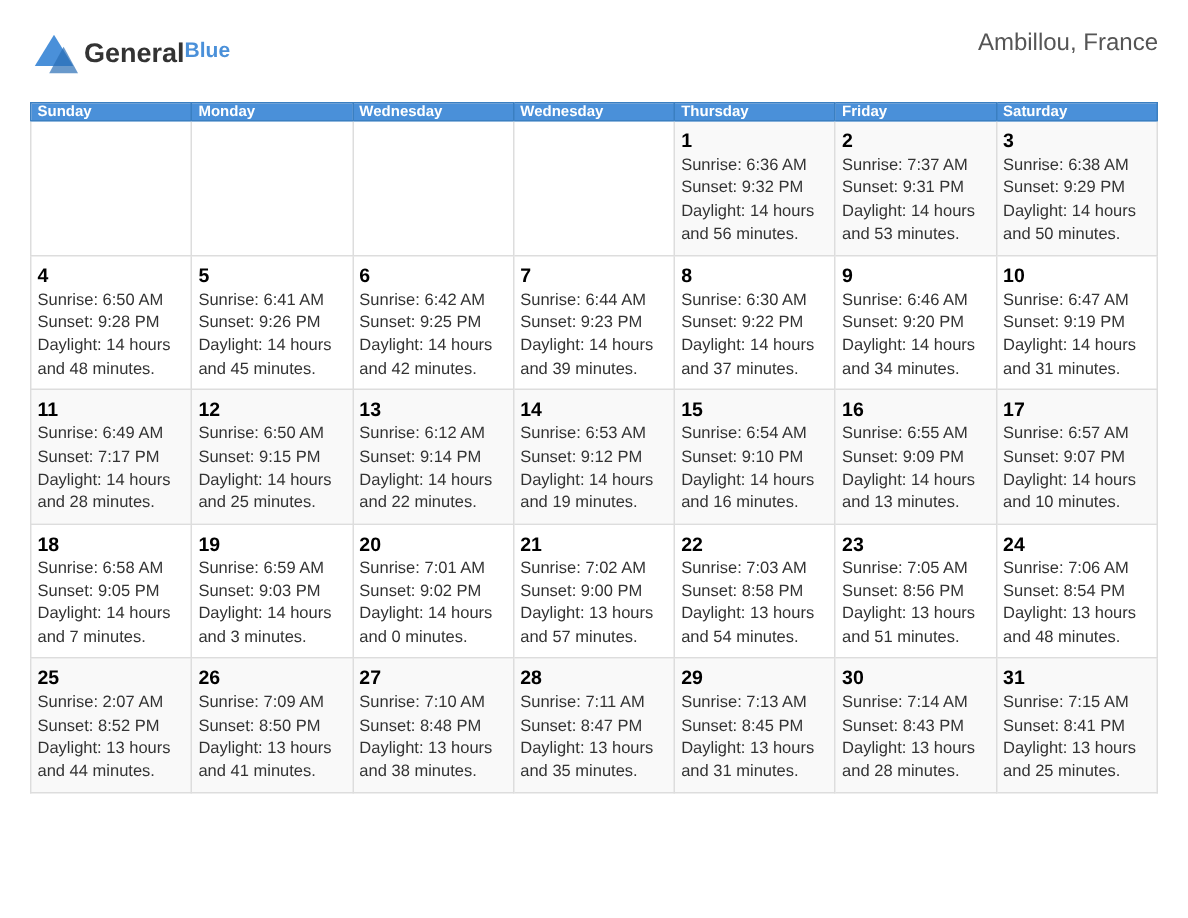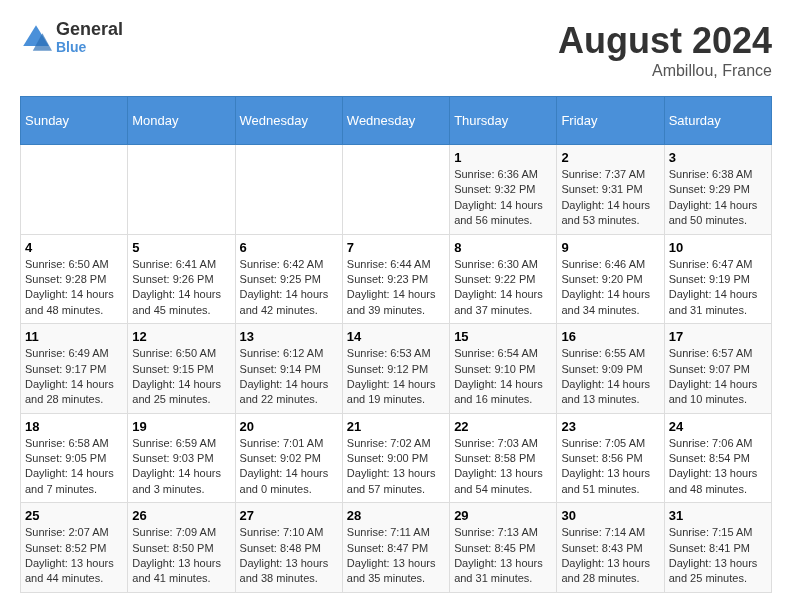--- a/index.html
+++ b/index.html
@@ -15,21 +15,21 @@
       justify-content: space-between;
       align-items: flex-start;
       margin-bottom: 16px;
     }
     .logo {
       display: flex;
       align-items: center;
     }
     .logo-text {
       display: flex;
-      flex-direction: column;
+      flex-direction: row;
       line-height: 1.1;
     }
     .logo-general {
       font-size: 18px;
       font-weight: bold;
       color: #333;
     }
     .logo-blue {
       font-size: 14px;
       font-weight: bold;
@@ -55,24 +55,24 @@
     table {
       width: 100%;
       border-collapse: collapse;
       font-size: 11px;
     }
     thead tr {
       background-color: #4a90d9;
       color: #fff;
     }
     thead th {
-      padding: 16px 4px;
+      padding: 0 4px;
       text-align: left;
-      font-size: 13px;
-      font-weight: 400;
+      font-size: 10px;
+      font-weight: 700;
       border: 1px solid #3a7fc1;
     }
     tbody tr {
       border: 1px solid #ccc;
     }
     tbody tr:nth-child(odd) {
       background-color: #f9f9f9;
     }
     tbody tr:nth-child(even) {
       background-color: #fff;
@@ -105,21 +105,20 @@
     <svg class="logo-icon" viewBox="0 0 40 40">
       <polygon points="20,4 36,30 4,30" fill="#4a90d9"></polygon>
       <polygon points="28,14 40,36 16,36" fill="#2a6db5" opacity="0.7"></polygon>
     </svg>
     <div class="logo-text">
       <span class="logo-general">General</span>
       <span class="logo-blue">Blue</span>
     </div>
   </div>
   <div class="title-area">
-    <div class="main-title">August 2024</div>
     <div class="subtitle">Ambillou, France</div>
   </div>
 </div>
 
 <table>
   <thead>
     <tr>
     <th>Sunday</th>
         <th>Monday</th>
         <th>Wednesday</th>
@@ -195,21 +194,21 @@
           <span class="day-number">10</span>
           <div class="day-info">Sunrise: 6:47 AM</div>
           <div class="day-info">Sunset: 9:19 PM</div>
           <div class="day-info">Daylight: 14 hours and 31 minutes.</div>
         </td>
       </tr>
       <tr>
         <td>
           <span class="day-number">11</span>
           <div class="day-info">Sunrise: 6:49 AM</div>
-          <div class="day-info">Sunset: 9:17 PM</div>
+          <div class="day-info">Sunset: 7:17 PM</div>
           <div class="day-info">Daylight: 14 hours and 28 minutes.</div>
         </td>
         <td>
           <span class="day-number">12</span>
           <div class="day-info">Sunrise: 6:50 AM</div>
           <div class="day-info">Sunset: 9:15 PM</div>
           <div class="day-info">Daylight: 14 hours and 25 minutes.</div>
         </td>
         <td>
           <span class="day-number">13</span>

